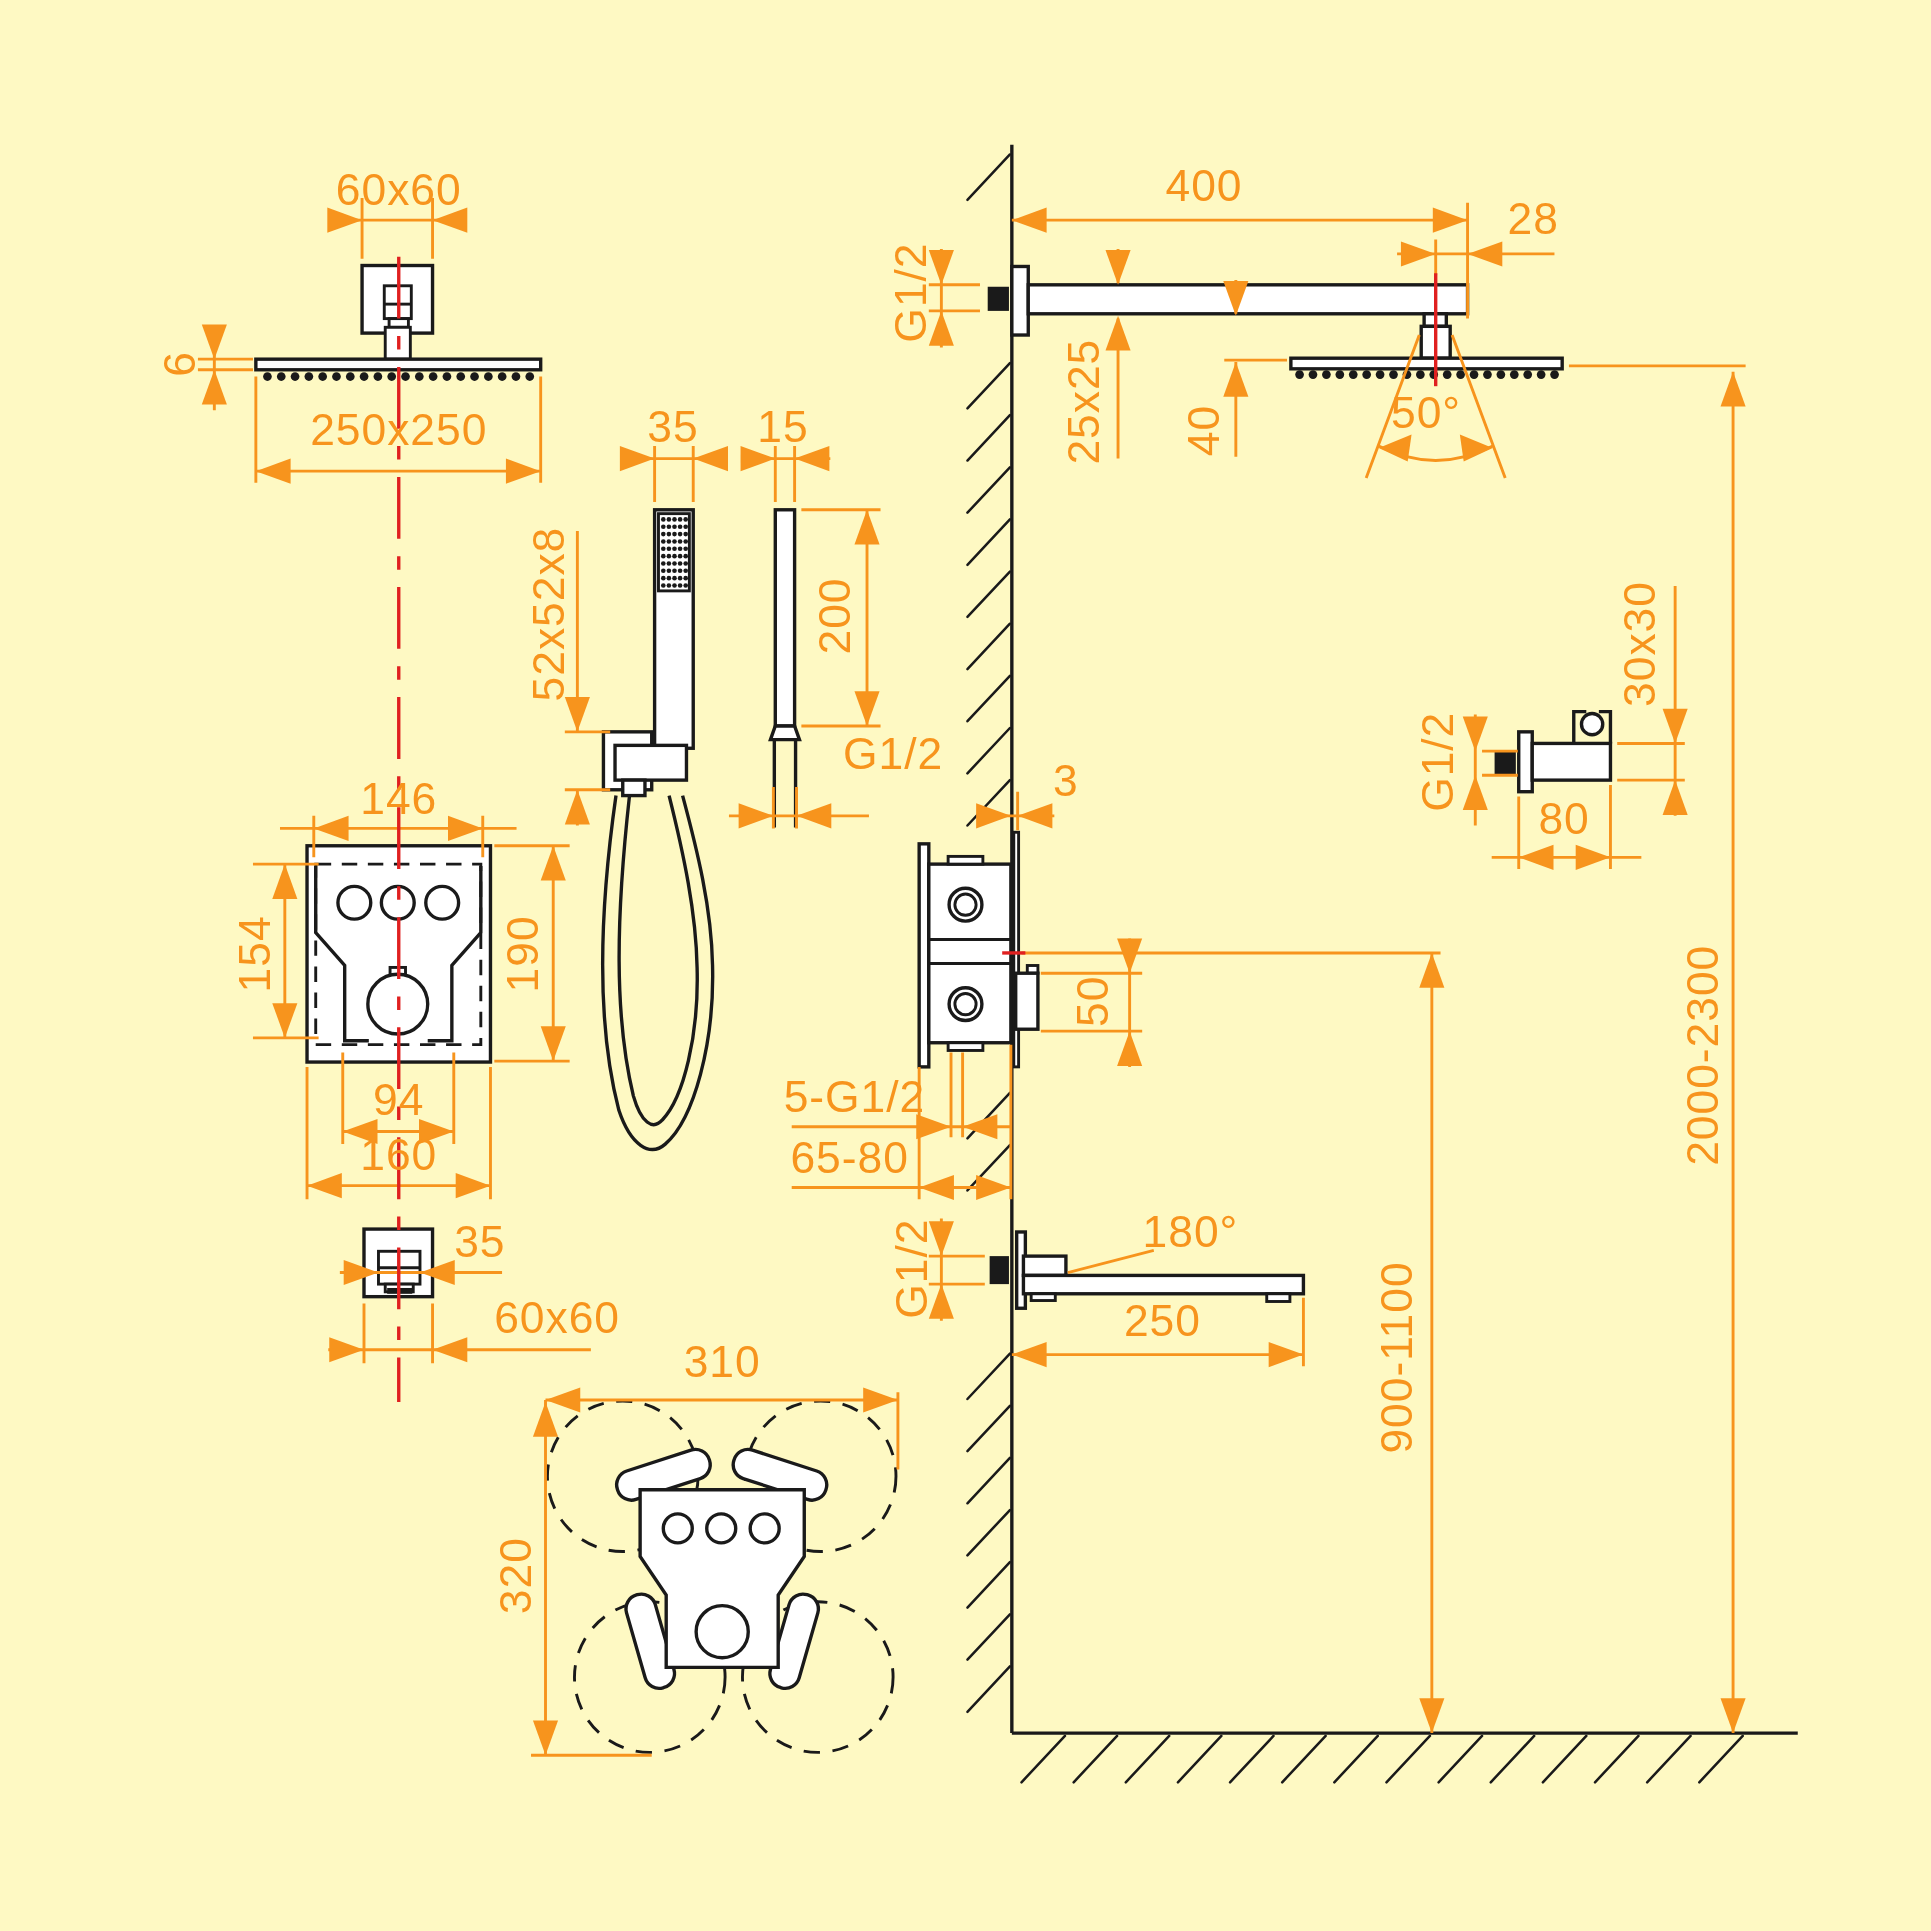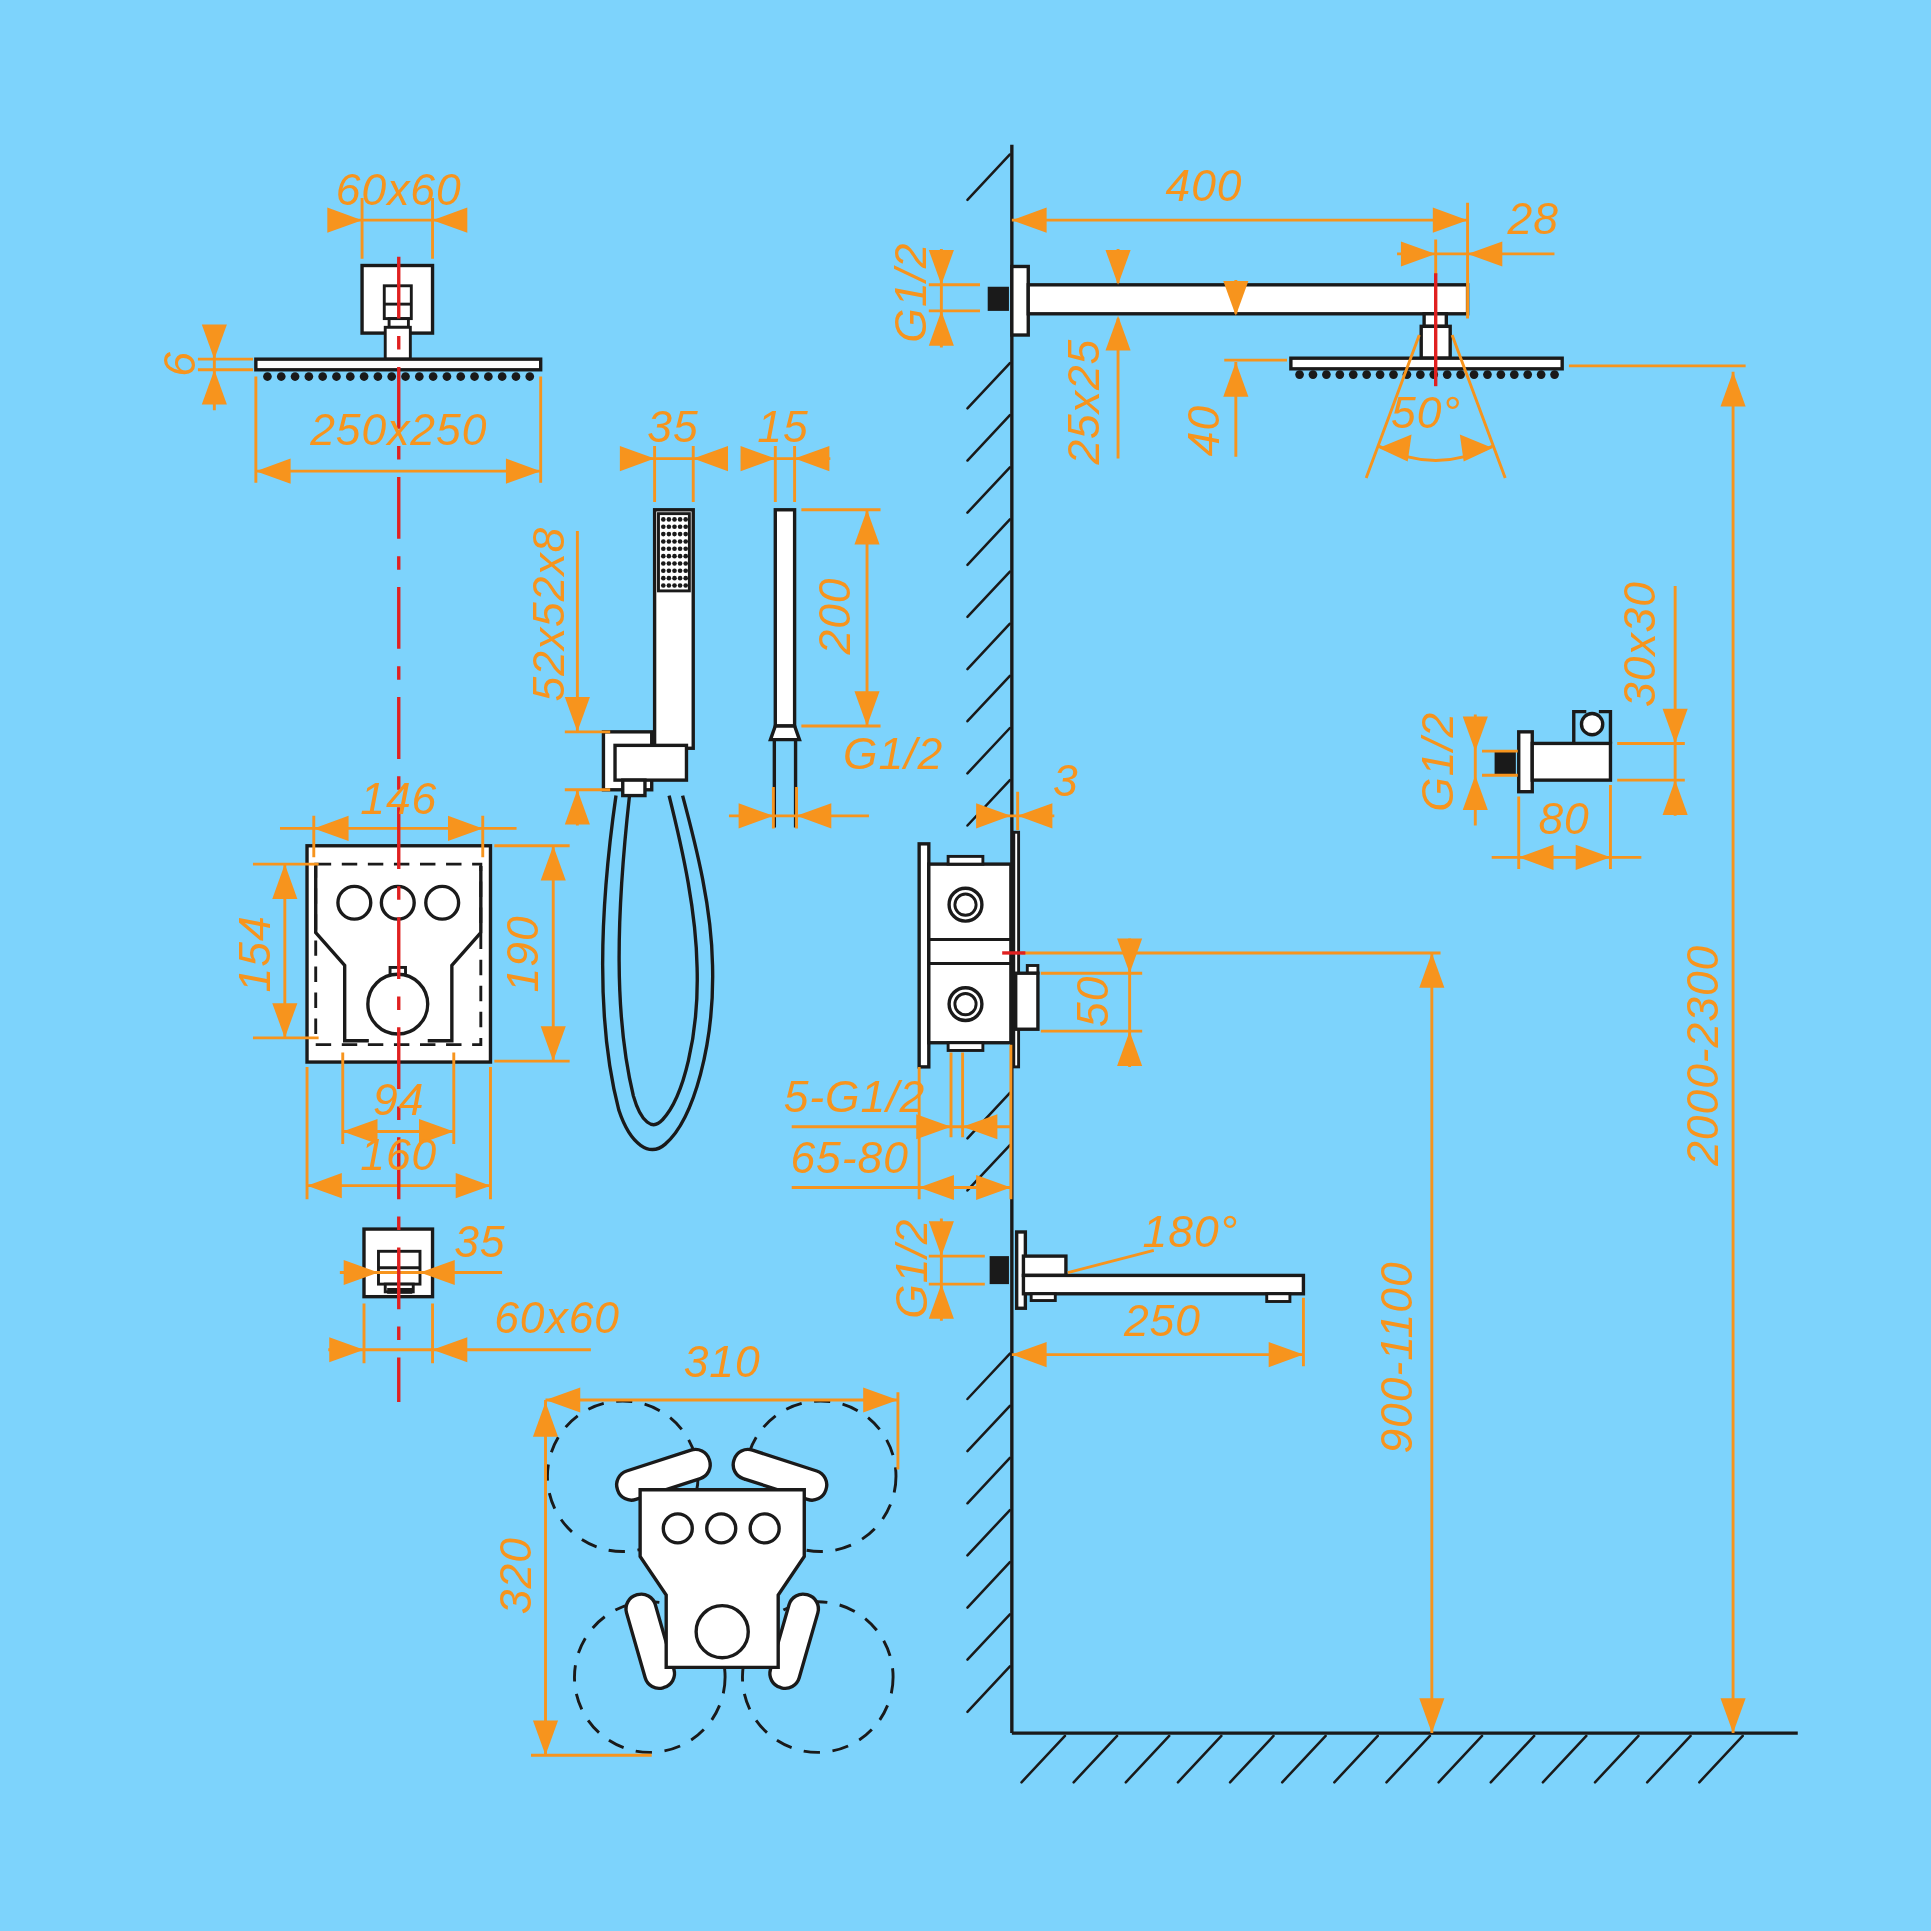--- a/index.html
+++ b/index.html
@@ -1,17 +1,17 @@
 <!DOCTYPE html>
 <html style="--dim: #f7941d; --ink: #1a1a1a; --cl: #e02020;"><head>
 <meta charset="utf-8">
 <style>
   html,body{margin:0;padding:0;background:#ffffff;}
-  .stage{width:1931px;height:1931px;position:relative;background:#7dd3fc;
-         font-family:"Liberation Sans", sans-serif;font-style:italic;}
+  .stage{width:1931px;height:1931px;position:relative;background:#fef9c3;
+         font-family:"Liberation Sans", sans-serif;}
   svg{display:block;}
   .blk{stroke:var(--ink,#1a1a1a);stroke-width:3.5;fill:none;}
   .blkthin{stroke:var(--ink,#1a1a1a);stroke-width:3;fill:none;}
   .wfill{fill:#ffffff;}
   .bfill{fill:var(--ink,#1a1a1a);stroke:none;}
   .dashed{stroke-dasharray:16 11;}
   .circdash{stroke-dasharray:17 13;}
   .dim{stroke:var(--dim,#f7941d);stroke-width:3;fill:none;}
   .arr{fill:var(--dim,#f7941d);stroke:none;}
   .red{stroke:var(--cl,#e02020);stroke-width:3.5;fill:none;}

